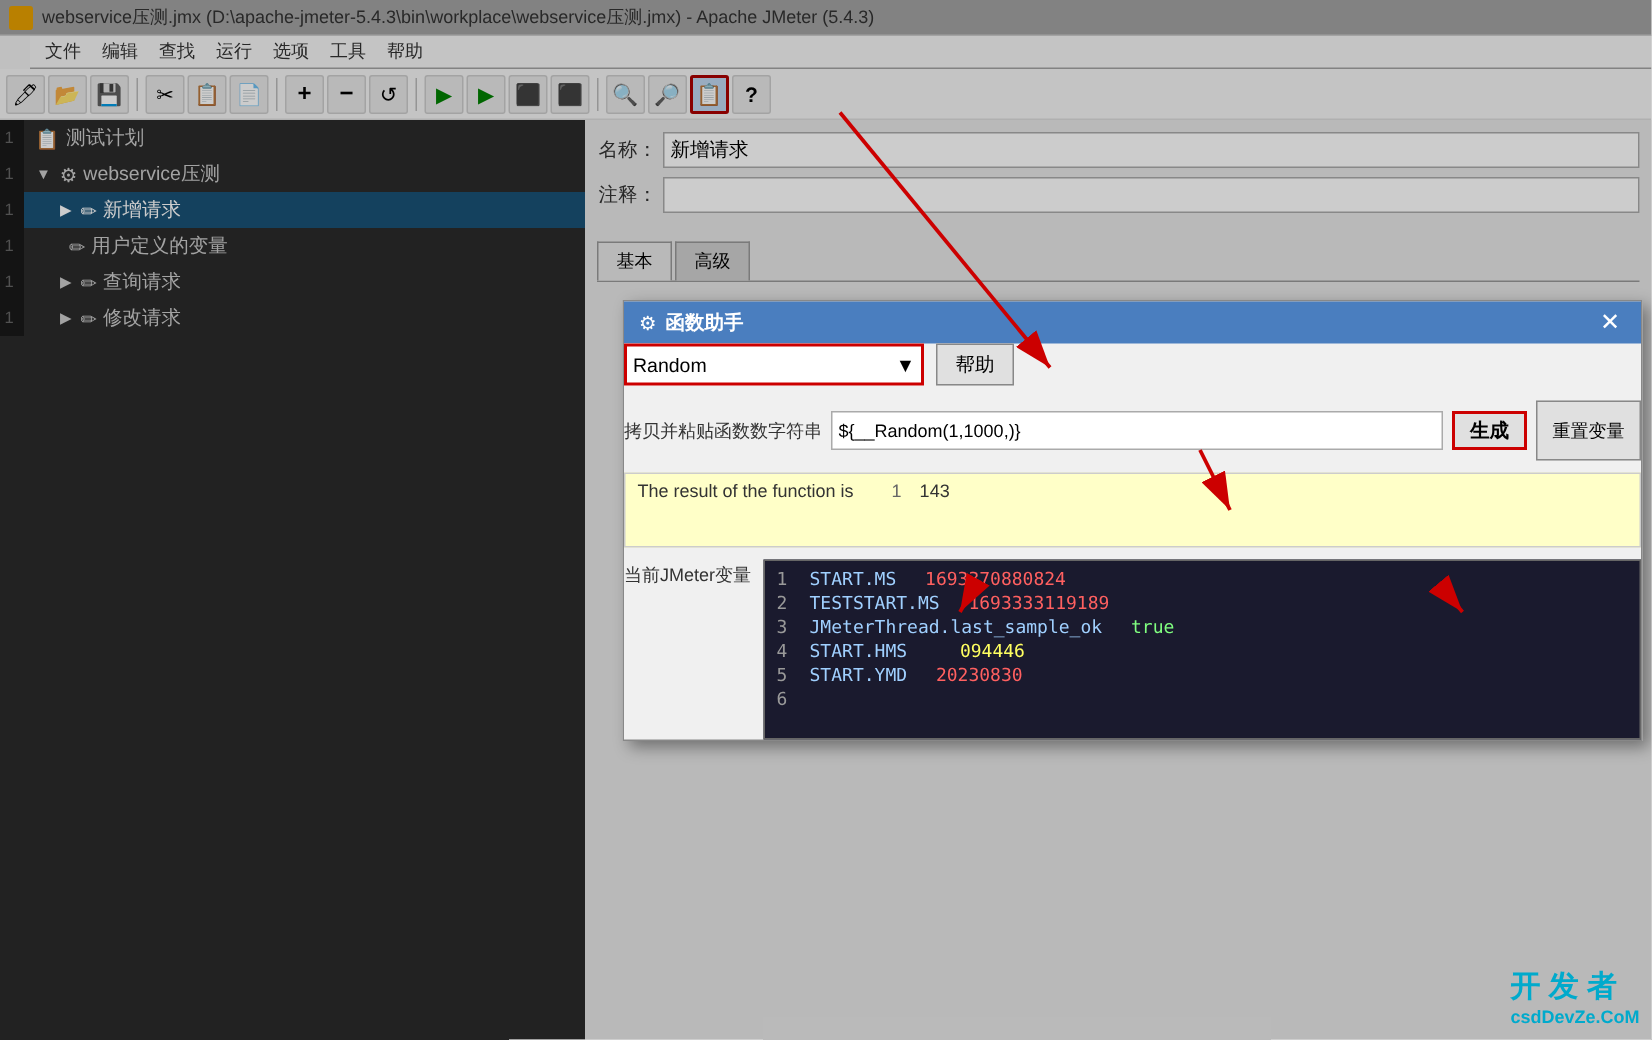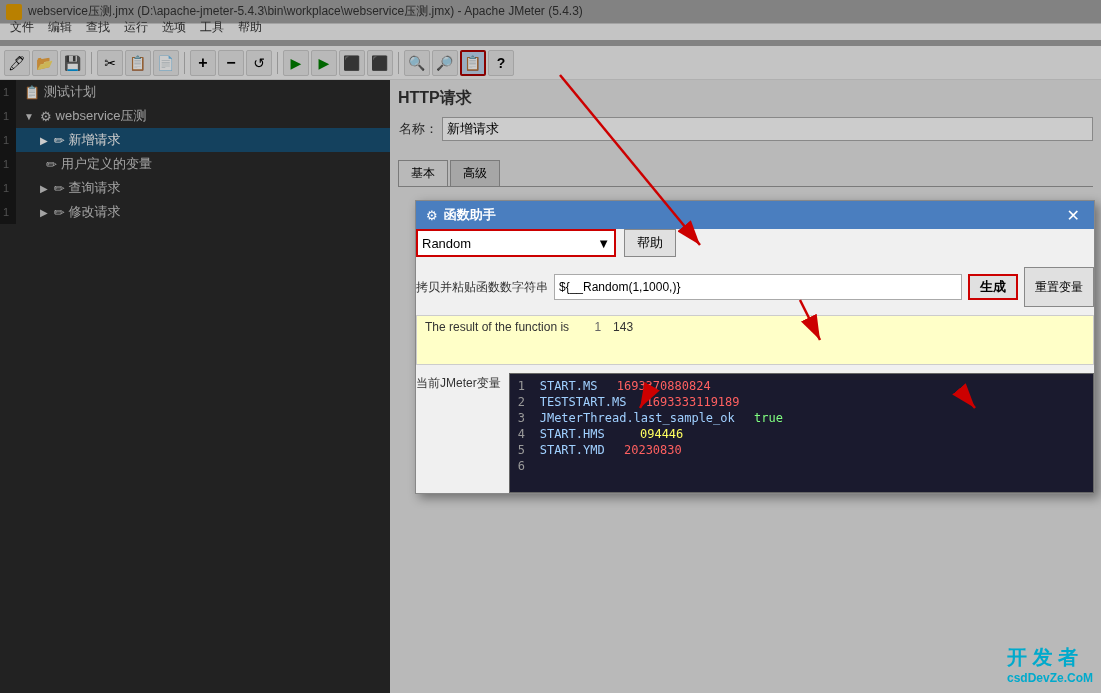--- a/index.html
+++ b/index.html
@@ -30,26 +30,27 @@
       display: inline-block;
     }
     .title-bar-text {
       font-size: 12px;
       color: #333;
     }
 
     
     .menu-bar {
       background: #f5f5f5;
-      border-bottom: 6px solid #a3a3a3;
+      border-bottom: 1px solid #a3a3a3;
       padding: 2px 4px;
       display: flex;
       gap: 2px;
       height: 22px;
-      align-items: flex-end;
+      align-items: center;
+      margin-left: 20px;
     }
     .menu-item {
       padding: 2px 6px;
       font-size: 12px;
       cursor: pointer;
       color: #333;
     }
 
     
     .toolbar {
@@ -461,24 +462,27 @@
         <div>1</div>
         <div>1</div>
         <div>1</div>
         <div>1</div>
         <div>1</div>
     </div>
   </div>
 
   <div class="right-panel">
     <div class="http-panel">
-      <div class="http-title">HTTP请求</div>
       <div class="form-row">
         <span class="form-label">名称：</span>
         <input class="form-input" type="text" value="新增请求" style="">
+      </div>
+      <div class="form-row">
+        <span class="form-label">注释：</span>
+        <input class="form-input" type="text" style="">
       </div>
       <div class="tab-bar">
         <div class="tab-item active">基本</div>
         <div class="tab-item">高级</div>
       </div>
     </div>
   </div>
 
 </div>
 

